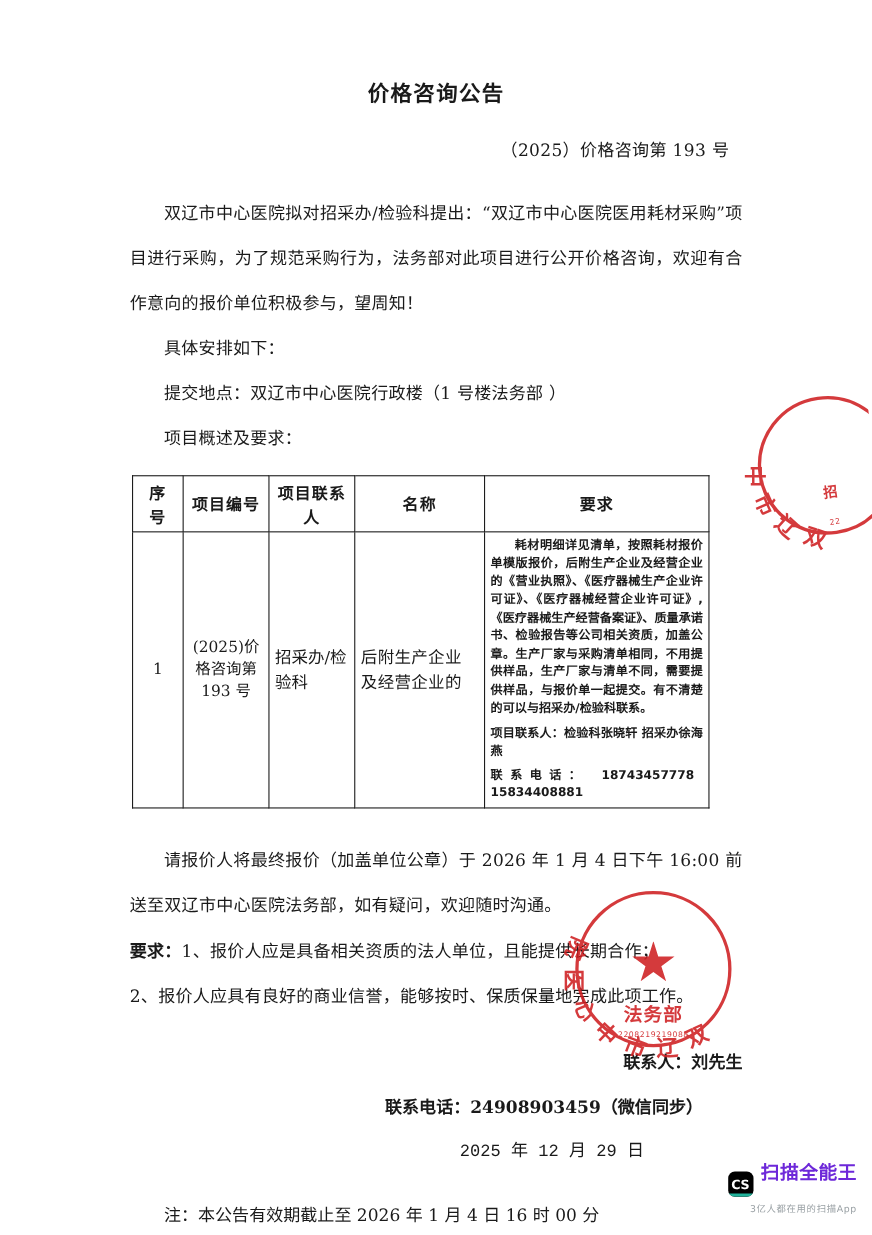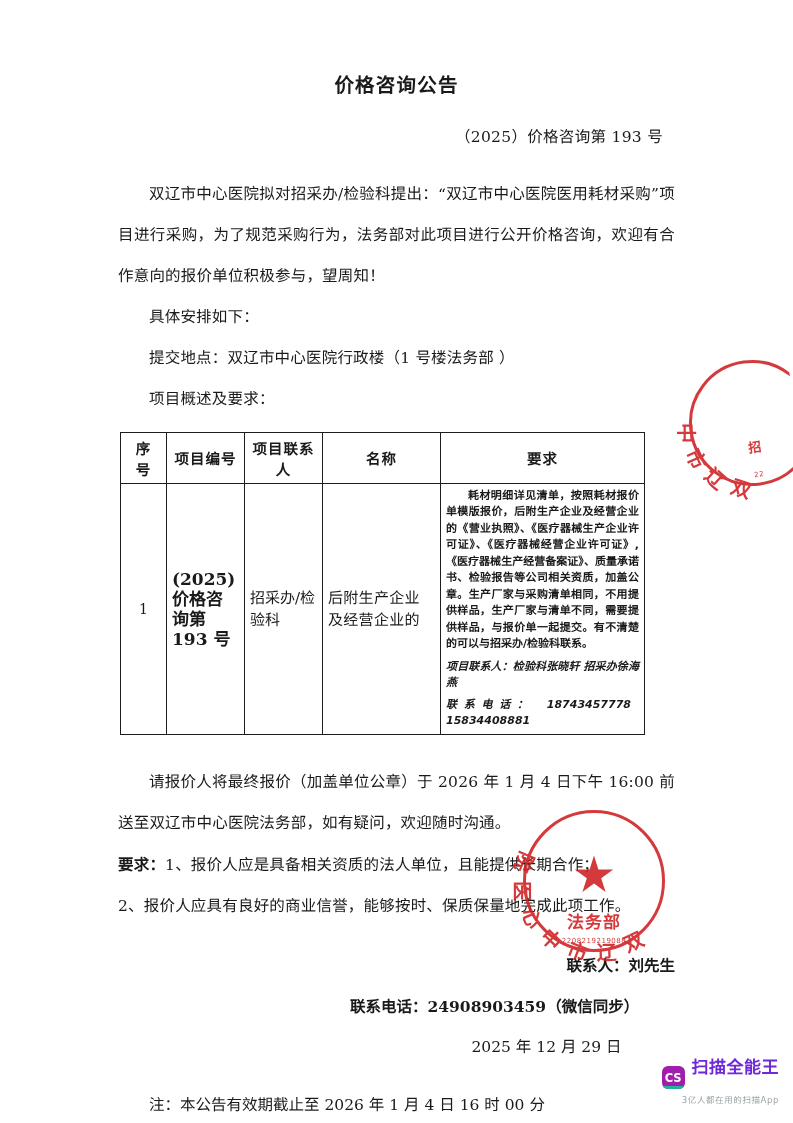--- a/index.html
+++ b/index.html
@@ -95,60 +95,59 @@
   .col-code  { width: 78px; }
   .col-dept  { width: 78px; }
   .col-name  { width: 118px; }
   .col-req   { width: 204px; }
 
   td.c-seq {
     text-align: center;
     font-size: 14px;
   }
   td.c-code {
-    font-size: 17px;
+    font-size: 14px;
     line-height: 20px;
-    text-align: left;
+    text-align: center;
     padding-left: 7px;
-    font-weight: bold;
   }
   td.c-dept, td.c-name {
     font-size: 15px;
     line-height: 22px;
     text-align: left;
     padding-left: 7px;
   }
   td.c-name { font-size: 15px; letter-spacing: .3px; }
 
   td.c-req {
     font-family: "DejaVu Sans", "Liberation Sans", sans-serif;
     font-size: 11px;
     line-height: 16.5px;
     text-align: justify;
     text-justify: inter-ideograph;
     vertical-align: top;
     padding: 5px 5px 4px 6px;
     font-weight: bold;
   }
   td.c-req .req-main { text-indent: 2em; margin: 0 0 6px 0; }
-  td.c-req .req-line { margin: 0 0 5px 0; font-style: italic; }
+  td.c-req .req-line { margin: 0 0 5px 0; }
   td.c-req .req-line:last-child { margin-bottom: 0; }
   .phone-gap { display: inline-block; width: 12px; }
   .phone-gap-sm { display: inline-block; width: 8px; }
 
   
   .sign-block {
     margin-top: 18px;
     font-size: 15.5px;
     line-height: 41px;
     position: relative;
   }
   .sign-line-1 { text-align: right; padding-left: 268px; }
   .sign-line-2 { text-align: left; padding-left: 232px; }
-  .sign-line-3 { text-align: center; padding-left: 300px; }
+  .sign-line-3 { text-align: left; padding-left: 300px; font-family: Liberation Mono, monospace; }
   .sign-line-1, .sign-line-2 { font-weight: bold; }
 
   .note-line {
     margin-top: 22px;
     font-size: 15.5px;
     line-height: 30px;
     text-indent: 2em;
   }
 
   
@@ -247,21 +246,21 @@
   .cs-row {
     display: flex;
     align-items: center;
     justify-content: flex-end;
     gap: 7px;
   }
   .cs-logo {
     width: 23px;
     height: 23px;
     border-radius: 6px;
-    background: #a21caf;
+    background: #000000;
     color: #ffffff;
     font-family: "DejaVu Sans", "Liberation Sans", sans-serif;
     font-weight: bold;
     font-size: 11.5px;
     display: flex;
     align-items: center;
     justify-content: center;
     letter-spacing: -.3px;
     position: relative;
     overflow: hidden;

